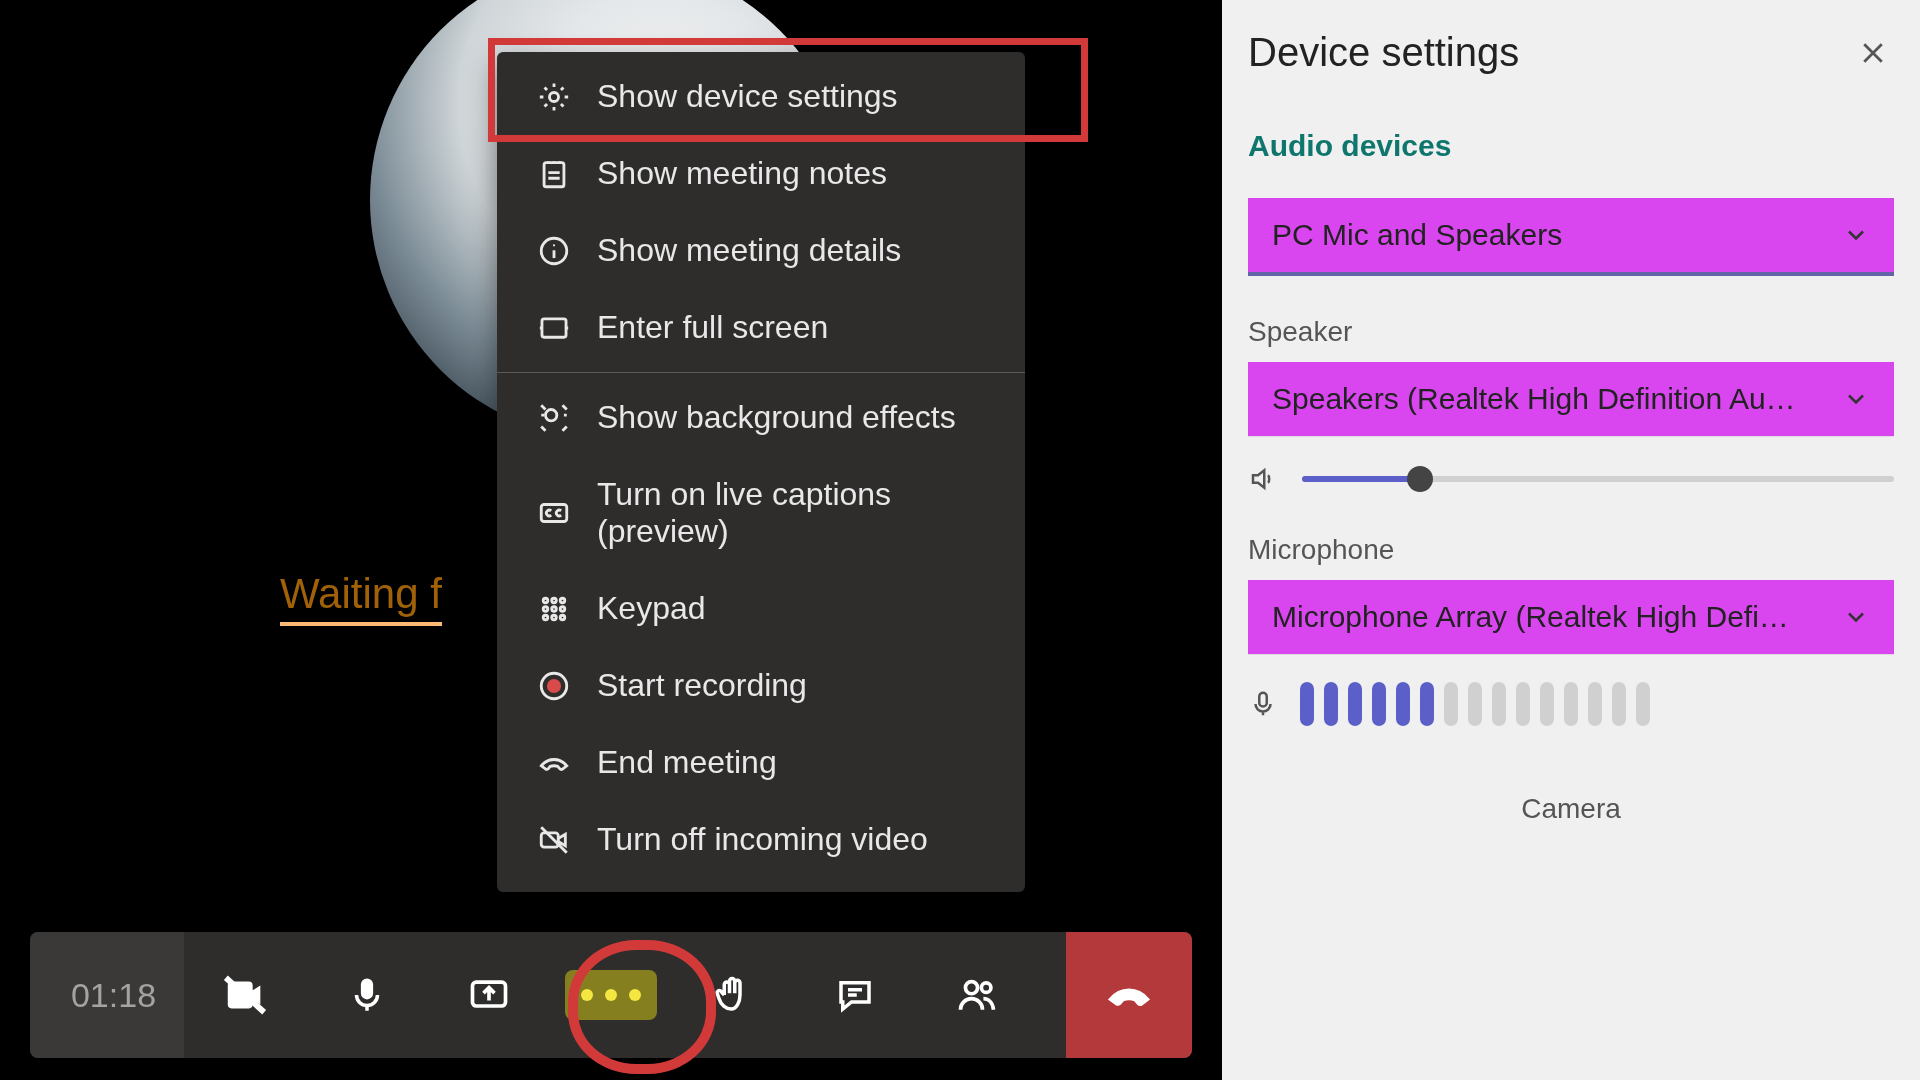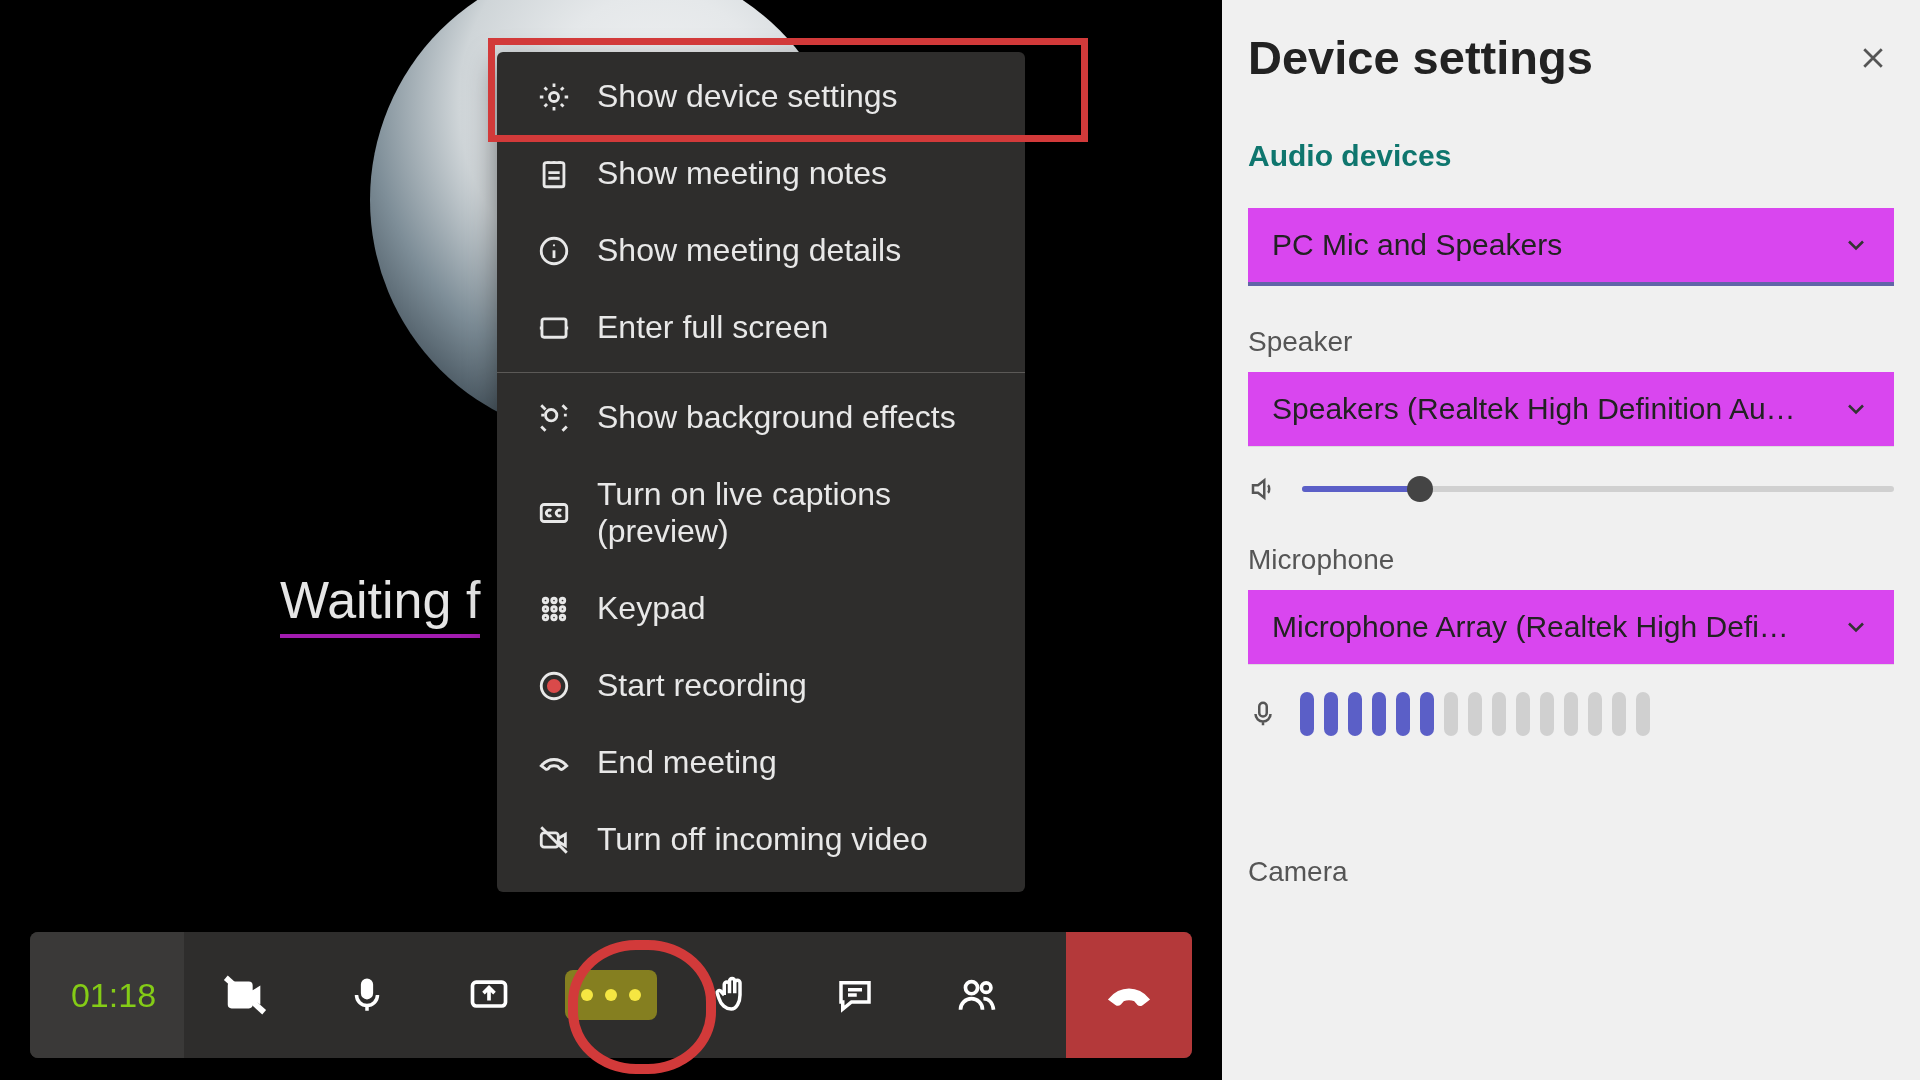--- a/index.html
+++ b/index.html
@@ -20,24 +20,24 @@
     width: 480px; height: 480px;
     border-radius: 50%;
     background:
       radial-gradient(circle at 60% 30%, #f0f1f2 0%, #e5e8ea 25%, #cfd5d8 45%, #7e8e98 65%, #4a5862 80%, #2c3a44 100%);
     overflow: hidden;
   }
 
   .waiting-text {
     position: absolute;
     left: 280px; top: 570px;
-    color: #e5e5e5;
-    font-size: 52px;
+    color: #a16207;
+    font-size: 42px;
     font-weight: 400;
-    border-bottom: 4px solid #a21caf;
+    border-bottom: 4px solid #fdba74;
     padding-bottom: 4px;
   }
 
   
   .menu {
     position: absolute;
     left: 497px; top: 52px;
     width: 528px;
     background: #2e2d2c;
     border-radius: 6px;
@@ -75,21 +75,21 @@
     align-items: stretch;
   }
   .cb-btn {
     flex: 0 0 122px;
     display: flex; align-items:center; justify-content:center;
     color:#fff; cursor:pointer;
   }
   .cb-timer {
     flex: 0 0 154px;
     display:flex; align-items:center; justify-content:center;
-    color:#84cc16; font-size: 34px; background:#3a3938;
+    color:#a3a3a3; font-size: 34px; background:#3a3938;
     border-radius:8px 0 0 8px;
     padding-left:13px;
   }
   .cb-btn.leave { flex:0 0 126px; background:#b4393a; border-radius:0 8px 8px 0; margin-left:auto; }
   .more-pill {
     width: 92px; height: 50px; background:#857f20; border-radius:8px;
     display:flex; align-items:center; justify-content:center; gap:12px;
   }
   .more-pill span { width:12px; height:12px; border-radius:50%; background:#f5e642; }
   .more-circle {
@@ -106,21 +106,21 @@
   .panel {
     flex: 1;
     background: #f0f0f0;
     padding: 30px 26px 30px 26px;
     overflow:hidden;
   }
   .panel-header {
     display:flex; align-items:center; justify-content:space-between;
     margin-bottom: 54px;
   }
-  .panel-title { font-size: 47px; font-weight:700; color:#222; }
+  .panel-title { font-size: 40px; font-weight:400; color:#222; }
   .close-x { font-size: 36px; color:#666; cursor:pointer; padding:6px; }
   .section-label { font-size: 30px; font-weight:600; color:#0f766e; margin-bottom:35px; }
   .section-sub { font-size: 28px; color:#555; margin: 40px 0 14px 0; }
 
   .select {
     background:#d946ef;
     border-bottom: 4px solid #6264a7;
     padding: 20px 24px;
     font-size: 30px;
     color:#222;
@@ -378,14 +378,14 @@
         <i></i>
         <i></i>
         <i></i>
         <i></i>
         <i></i>
         <i></i>
         <i></i>
       </div>
   </div>
 
-  <div class="section-sub" style="margin-top:120px;">Camera</div>
+  <div class="section-sub" style="margin-top:67px;text-align:center;">Camera</div>
 </div>
 
 </body></html>

